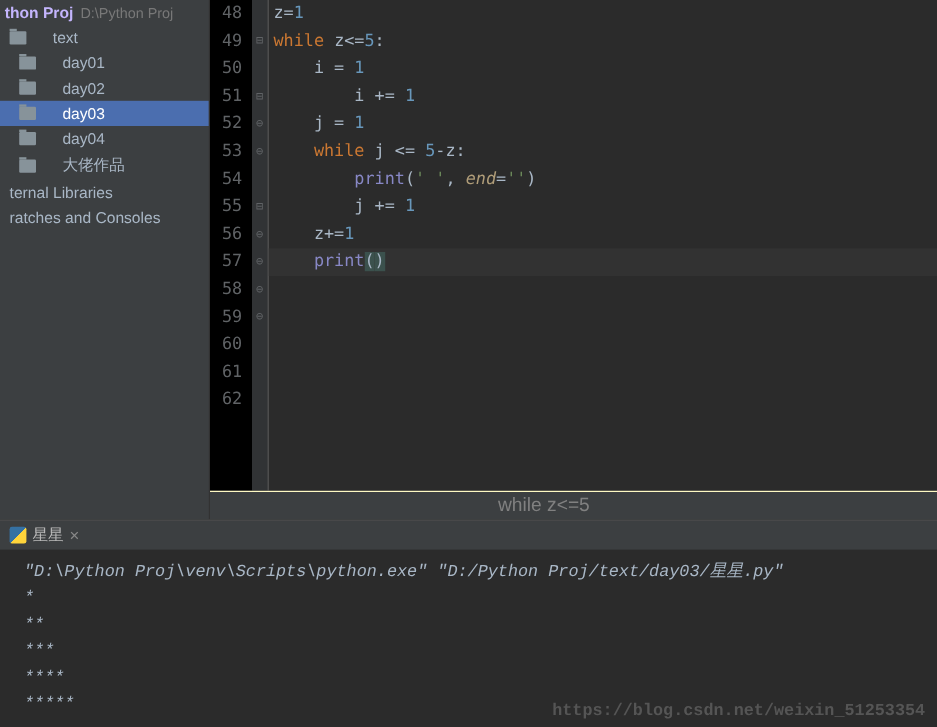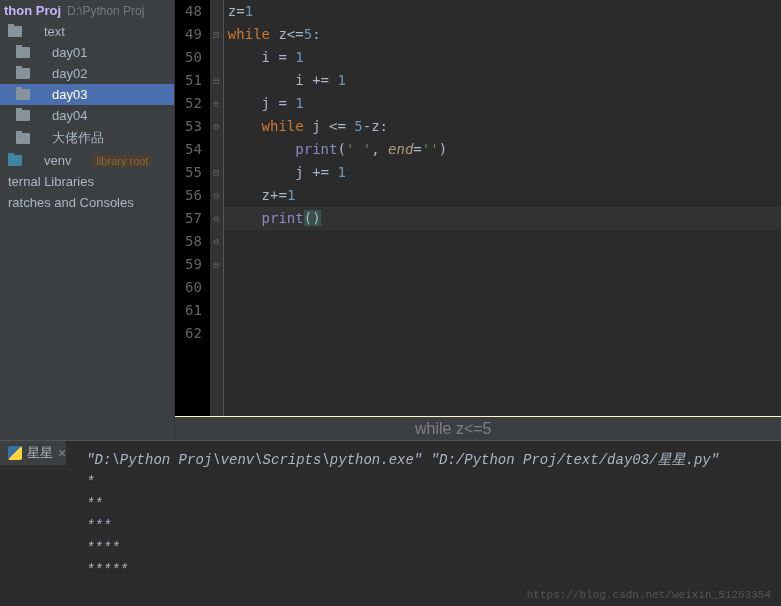--- a/index.html
+++ b/index.html
@@ -125,21 +125,21 @@
       align-items: center;
       padding-left: 240px;
       color: #808080;
       font-size: 16px;
     }
     .console-area {
       flex: 1;
       background: #2b2b2b;
       border-top: 1px solid #555;
       display: flex;
-      flex-direction: row;
+      flex-direction: column;
     }
     .console-tabs {
       height: 24px;
       background: #3c3f41;
       display: flex;
       align-items: center;
       padding-left: 8px;
     }
     .console-tab {
       display: flex;
@@ -161,22 +161,23 @@
       font-size: 14px;
       color: #a9b7c6;
       position: relative;
     }
     .console-line { line-height: 22px; white-space: pre; font-style: italic; }
     .watermark {
       position: absolute;
       right: 10px;
       bottom: 5px;
       color: #555;
-      font-size: 11px;
+      font-size: 14px;
       font-style: normal;
+      font-weight: bold;
     }
   </style>
 </head>
 <body>
 
 <div class="top-area">
   <div class="sidebar">
     <div class="proj-header">
       <span class="proj-name">thon Proj</span>
       <span class="proj-path">D:\Python Proj</span>
@@ -197,25 +198,20 @@
       <span class="folder-icon"></span>
       <span>day03</span>
     </div>
     <div class="tree-item indent1">
       <span class="folder-icon"></span>
       <span>day04</span>
     </div>
     <div class="tree-item indent1">
       <span class="folder-icon"></span>
       <span>大佬作品</span>
-    </div>
-    <div class="tree-item">
-      <span class="folder-icon teal"></span>
-      <span>venv</span>
-      <span class="lib-root">library root</span>
     </div>
     <div class="tree-item">
       <span>ternal Libraries</span>
     </div>
     <div class="tree-item">
       <span>ratches and Consoles</span>
     </div>
   </div>
 
   <div class="editor-area">

